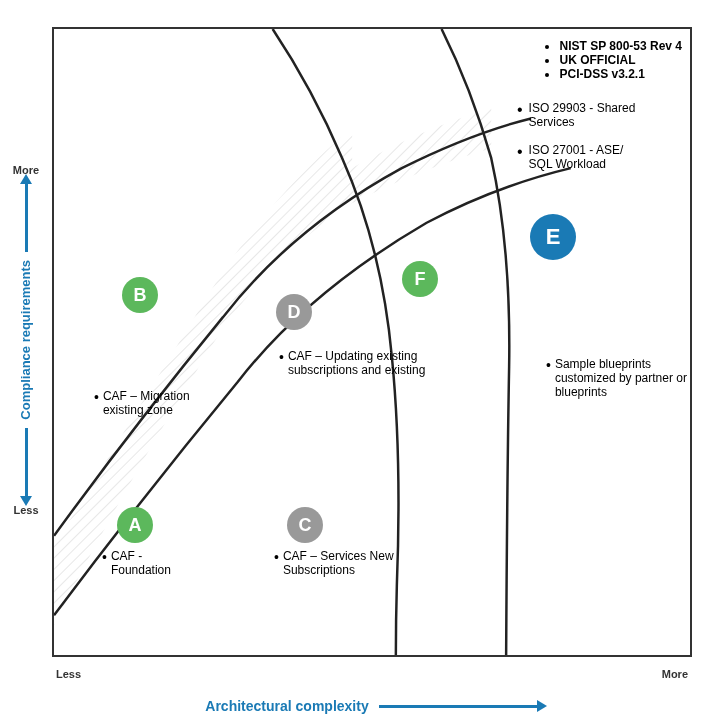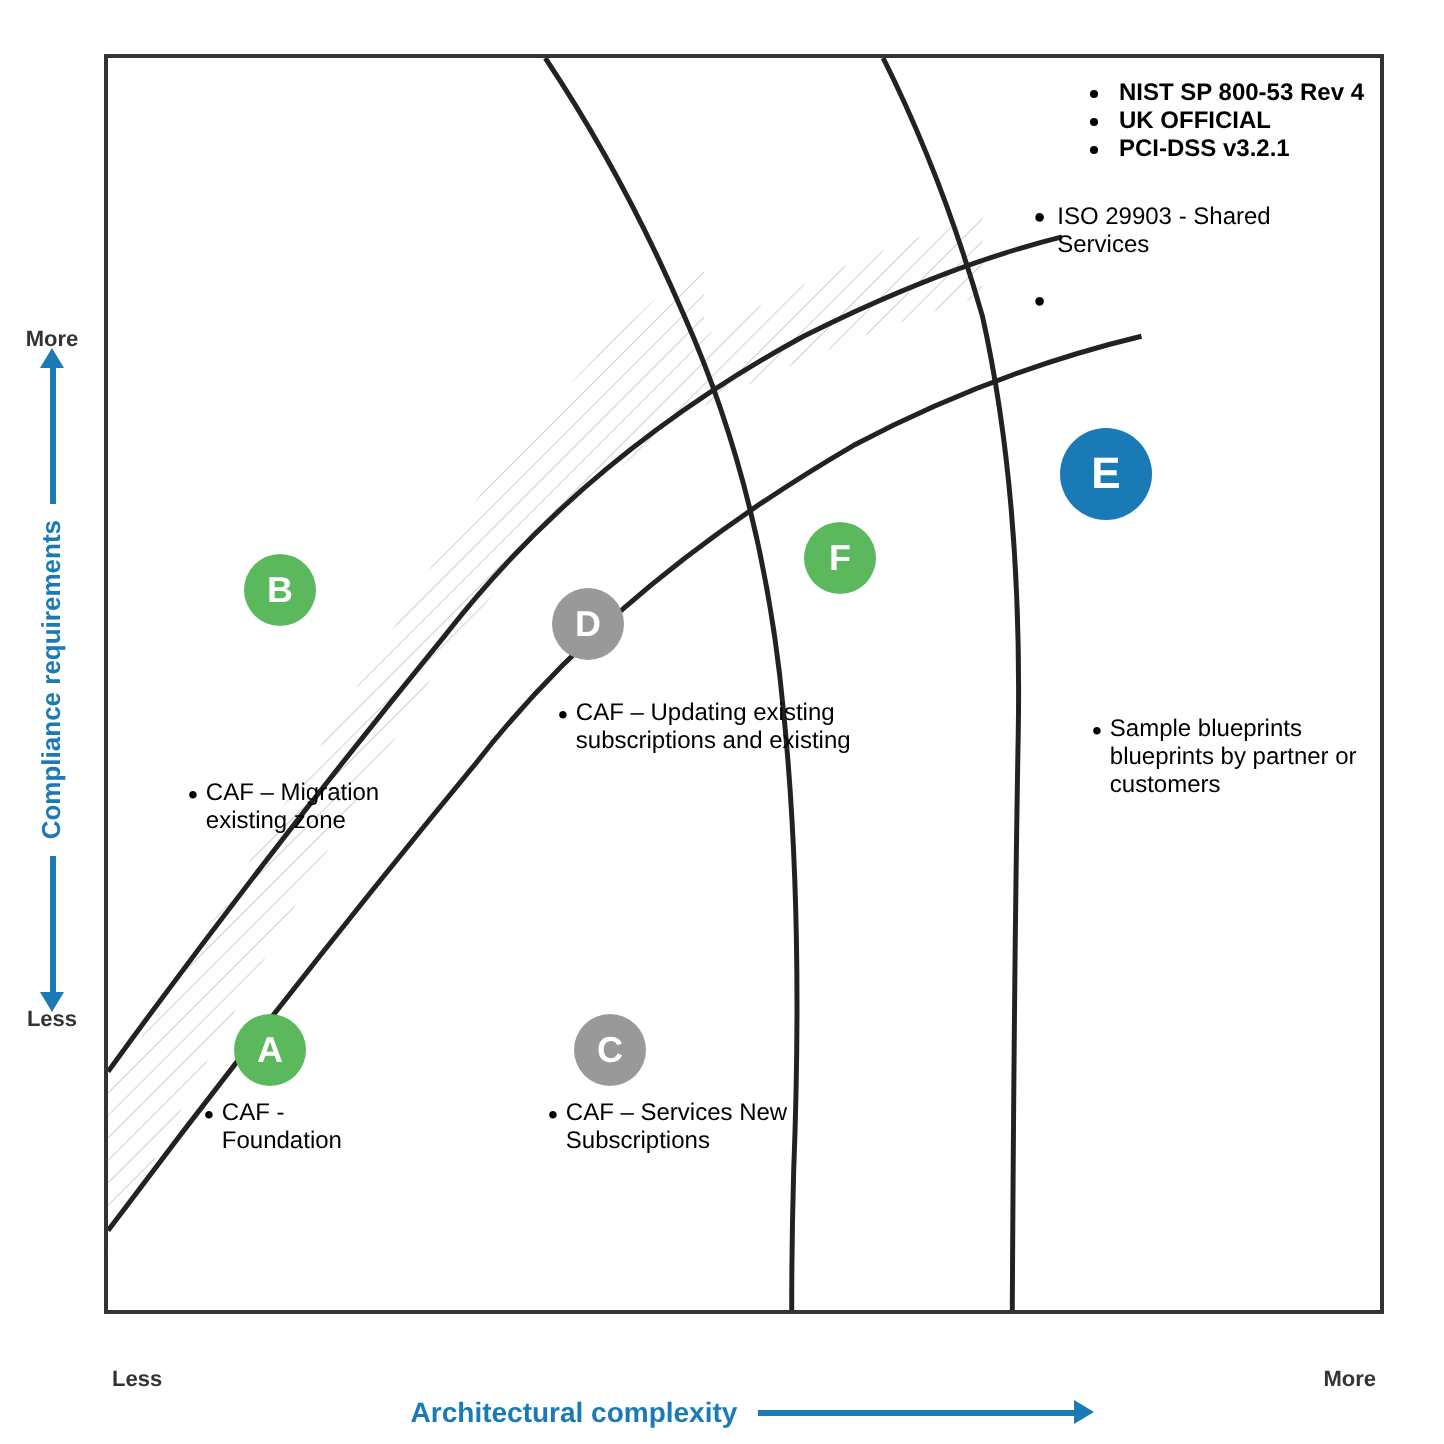--- a/index.html
+++ b/index.html
@@ -92,20 +92,21 @@
       </ul>
     </div>
 
     <div style="position:absolute; top:72px; right:8px; font-size:12px; max-width:165px;">
       <div style="display:flex; margin-bottom:14px;">
         <span style="margin-right:6px; font-size:16px; line-height:1.1;">•</span>
         <span>ISO 29903 - Shared Services</span>
       </div>
       <div style="display:flex;">
         <span style="margin-right:6px; font-size:16px; line-height:1.1;">•</span>
+        <span>ISO 27001 - ASE/<br>SQL Workload</span>
       </div>
     </div>
 
     <div style="position:absolute; left:63px; top:478px; width:36px; height:36px; border-radius:50%; background:#5cb85c; display:flex; align-items:center; justify-content:center; font-size:18px; font-weight:bold; color:white;">A</div>
 
     <div style="position:absolute; left:48px; top:520px; font-size:12px; display:flex; align-items:flex-start;">
       <span style="margin-right:4px; font-size:14px;">•</span>
       <span>CAF -<br>Foundation</span>
     </div>
 
@@ -129,33 +130,33 @@
       <span style="margin-right:4px; font-size:14px;">•</span>
       <span>CAF – Updating existing subscriptions and existing</span>
     </div>
 
     <div style="position:absolute; left:476px; top:185px; width:46px; height:46px; border-radius:50%; background:#1a7ab5; display:flex; align-items:center; justify-content:center; font-size:22px; font-weight:bold; color:white;">E</div>
 
     <div style="position:absolute; left:348px; top:232px; width:36px; height:36px; border-radius:50%; background:#5cb85c; display:flex; align-items:center; justify-content:center; font-size:18px; font-weight:bold; color:white;">F</div>
 
     <div style="position:absolute; left:492px; top:328px; font-size:12px; display:flex; align-items:flex-start; max-width:155px;">
       <span style="margin-right:4px; font-size:14px;">•</span>
-      <span>Sample blueprints blueprints by partner or customers</span>
+      <span>Sample blueprints customized by partner or blueprints</span>
     </div>
 
   </div>
 
   <div style="position:absolute; left:52px; bottom:8px; width:640px;">
 
     <div style="display:flex; justify-content:space-between; font-size:11px; font-weight:bold; color:#333; padding:0 4px;">
       <span>Less</span>
       <span>More</span>
     </div>
 
-    <div style="display:flex; align-items:center; justify-content:center; gap:10px; margin-top:2px;">
+    <div style="display:flex; align-items:center; justify-content:center; gap:10px; margin-top:18px;">
       <span style="font-size:14px; font-weight:bold; color:#1a7ab5;">Architectural complexity</span>
       <div style="width:160px; height:3px; background:#1a7ab5; position:relative;">
         <div style="position:absolute; right:-8px; top:-5px; border-top:6px solid transparent; border-bottom:6px solid transparent; border-left:10px solid #1a7ab5;"></div>
       </div>
     </div>
   </div>
 
 </div>
 
 </body></html>

